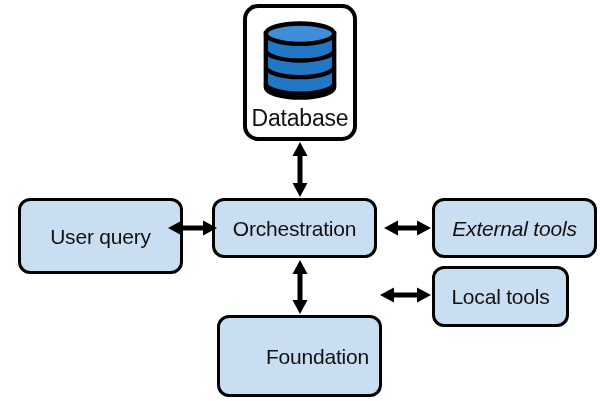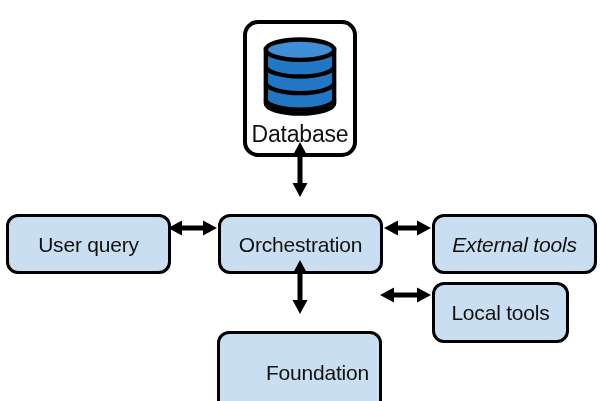--- a/index.html
+++ b/index.html
@@ -26,34 +26,33 @@
     align-items:center;
     justify-content:center;
     text-align:left;
     background:var(--box-fill);
     border:3.5px solid var(--box-border);
     border-radius:12px;
     color:var(--text);
     font-size:21px;
     line-height:25px;
     letter-spacing:-0.2px;
-    margin-top:16px;
   }
   .node-database{
     left:243px;top:4px;width:114px;height:137px;
     background:var(--db-box-fill);
     border-width:4px;
     border-radius:15px;
     flex-direction:column;
     justify-content:flex-start;
     padding-top:13px;
     gap:5px;
   }
-  .node-user-query{left:6px;top:198px;width:165px;height:60px;}
-  .node-orchestration{left:218px;top:198px;width:165px;height:60px;}
+  .node-user-query{left:18px;top:198px;width:165px;height:76px;}
+  .node-orchestration{left:212px;top:198px;width:165px;height:60px;}
   .node-external-tools{left:432px;top:198px;width:165px;height:60px;font-style:italic;}
   .node-local-tools{left:432px;top:266px;width:137px;height:61px;}
   .node-foundation-model{left:217px;top:315px;width:165px;height:82px;flex-direction:column;padding-left:36px;}
   .db-label{font-size:23px;}
   .cyl{width:80px;height:80px;display:block;}
   .cyl .body{fill:var(--cyl-body);stroke:var(--box-border);stroke-width:4.5;}
   .cyl .band{fill:none;stroke:var(--box-border);stroke-width:4.5;}
   .cyl .top{fill:var(--cyl-top);stroke:var(--box-border);stroke-width:4.5;}
   #arrows{
     position:absolute;left:0;top:0;width:600px;height:401px;

